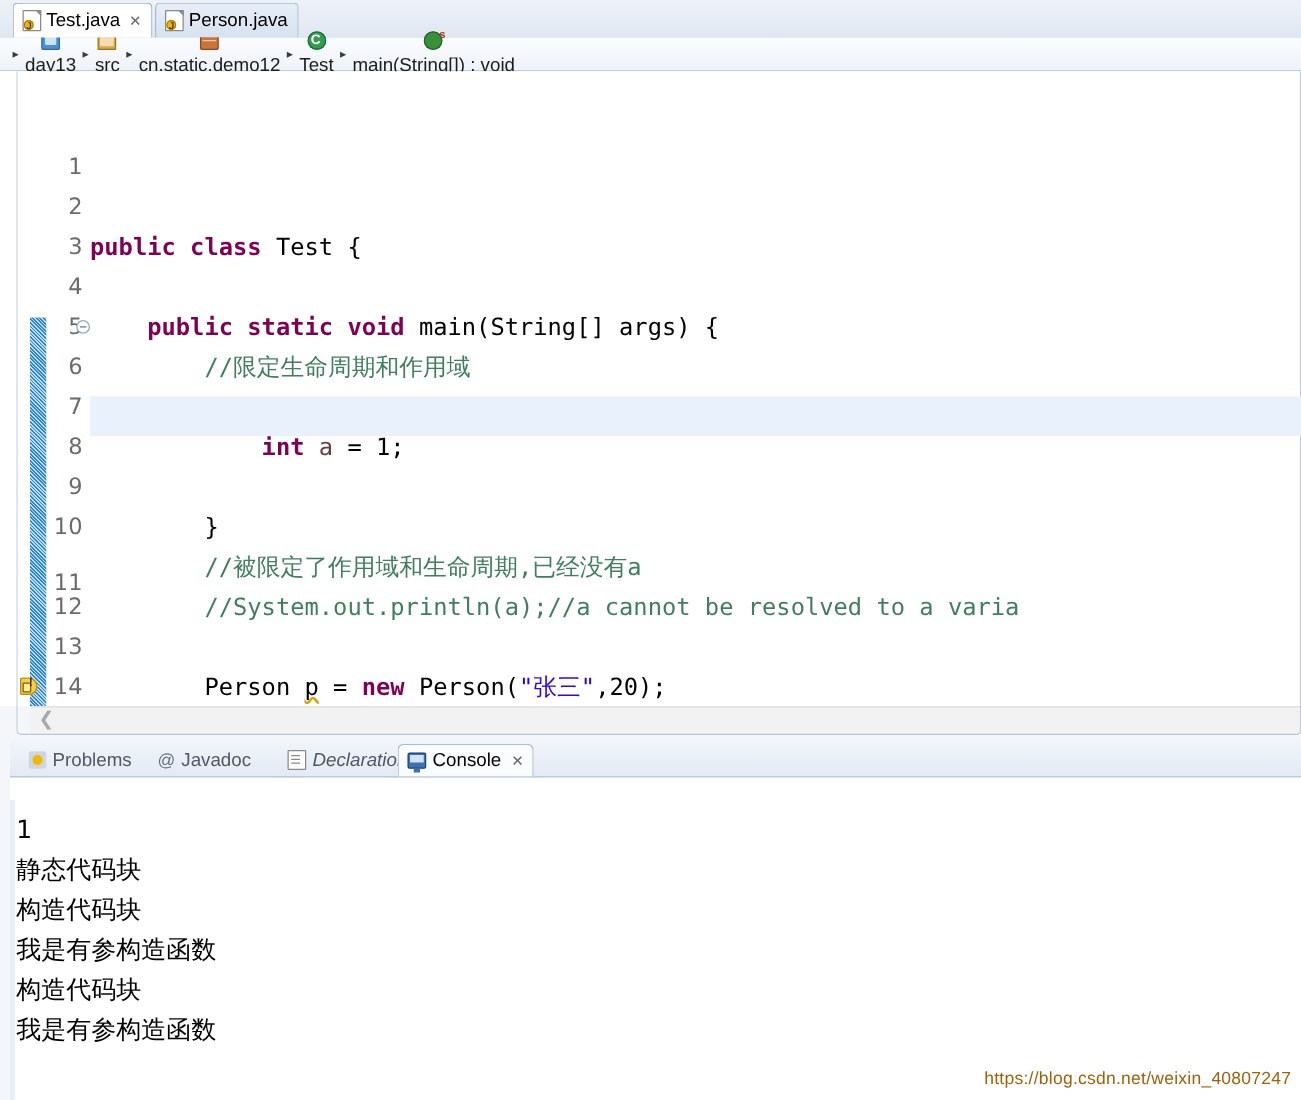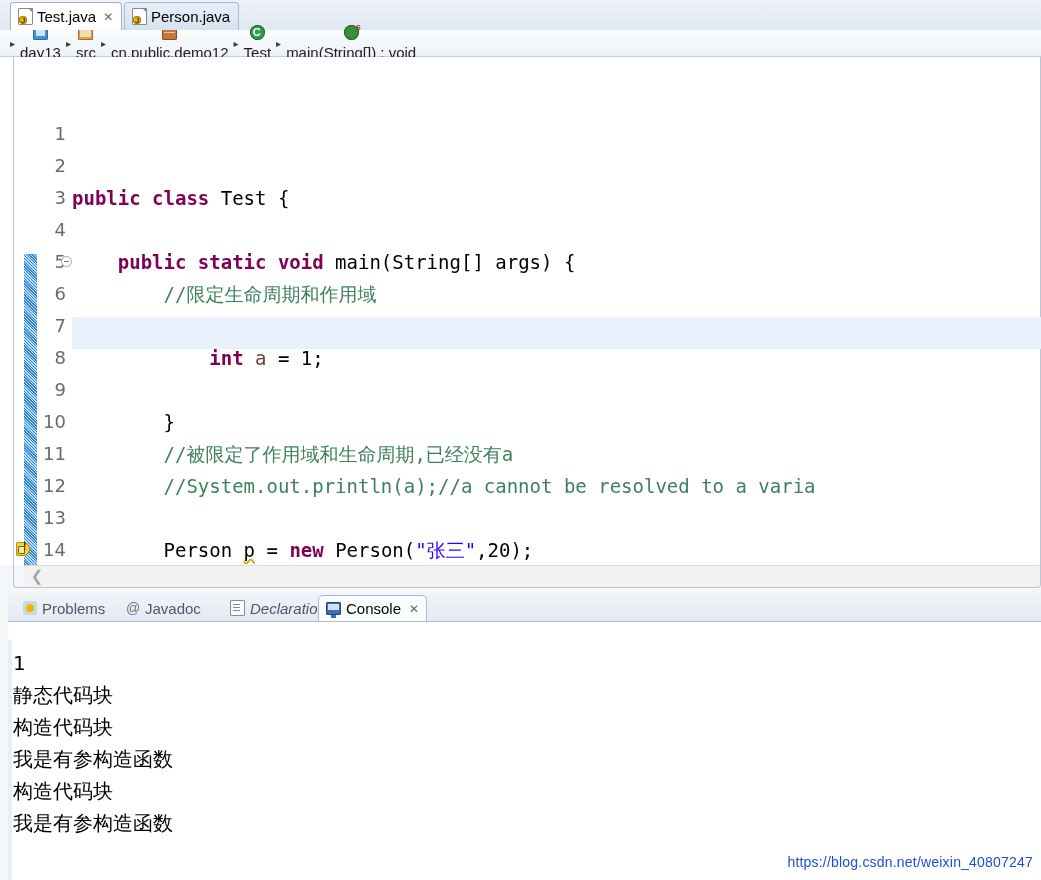--- a/index.html
+++ b/index.html
@@ -187,21 +187,21 @@
     position:absolute;left:5px;top:55px;right:0;bottom:0;
     font-family:"DejaVu Sans","Liberation Sans",sans-serif;
     font-size:20px;line-height:32px;color:#000;
   }
   .console-out .oline{height:32px;white-space:pre;}
   .console-left-bar{
     position:absolute;left:0;top:48px;width:4px;height:240px;background:#e8eef7;
   }
   .watermark{
     position:absolute;right:8px;bottom:10px;
-    font-size:14px;color:#1d4ed8;font-family:"Liberation Sans",sans-serif;
+    font-size:14px;color:#a16207;font-family:"Liberation Sans",sans-serif;
     letter-spacing:.2px;
   }
 </style>
 </head>
 <body>
 
 <div id="app">
 
   <div class="tabbar">
     <div class="tab active" id="tab0" style="left:10px;">
@@ -229,21 +229,21 @@
     <span class="crumb-sep">▸</span>
 
     <span class="crumb">
       <span class="ci ci-src"></span>
       <span class="crumb-label">src</span>
     </span>
     <span class="crumb-sep">▸</span>
 
     <span class="crumb">
       <span class="ci ci-pkg"></span>
-      <span class="crumb-label">cn.public.demo12</span>
+      <span class="crumb-label">cn.static.demo12</span>
     </span>
     <span class="crumb-sep">▸</span>
 
     <span class="crumb">
       <span class="ci ci-cls"></span>
       <span class="crumb-label">Test</span>
     </span>
     <span class="crumb-sep">▸</span>
 
     <span class="crumb">
@@ -267,21 +267,21 @@
         <div class="lnum" style="top: 36px;">2</div>
         <div class="lnum" style="top: 68px;">3</div>
         <div class="lnum" style="top: 100px;">4</div>
         <div class="lnum" style="top: 132px;">5</div>
         <div class="fold" style="top: 142px; left: 37px;"></div>
         <div class="lnum" style="top: 164px;">6</div>
         <div class="lnum" style="top: 196px;">7</div>
         <div class="lnum" style="top: 228px;">8</div>
         <div class="lnum" style="top: 260px;">9</div>
         <div class="lnum" style="top: 292px;">10</div>
-        <div class="lnum" style="top: 324px;">11</div>
+        <div class="lnum" style="top: 337px;">11</div>
         <div class="lnum" style="top: 356px;">12</div>
         <div class="lnum" style="top: 388px;">13</div>
         <div class="lnum" style="top: 420px;">14</div>
         <div class="warn-ico" style="top: 428px; left: -8px;"></div>
       </div>
     <div class="codearea" id="codearea">
         <div class="line" style="position: absolute; top: 36px; left: 0px;"></div>
         <div class="line" style="position: absolute; top: 68px; left: 0px;"><span class="k">public class </span><span>Test {</span></div>
         <div class="line" style="position: absolute; top: 100px; left: 0px;"></div>
         <div class="line" style="position: absolute; top: 132px; left: 0px;"><span>    </span><span class="k">public static void </span><span>main(String[] args) {</span></div>

